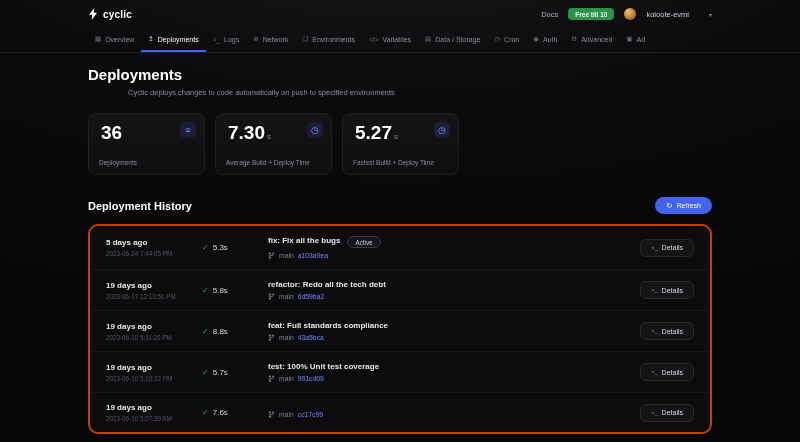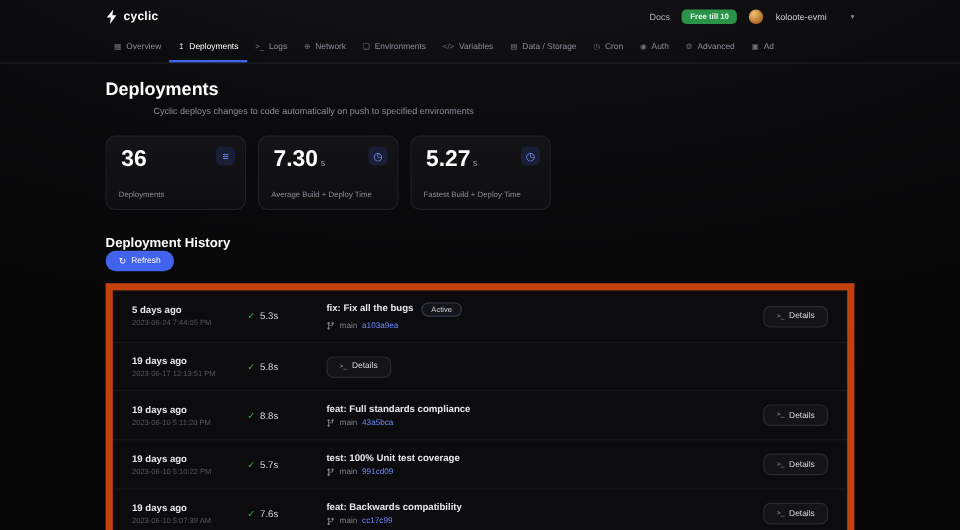--- a/index.html
+++ b/index.html
@@ -41,27 +41,27 @@
   .stats { display:flex; gap:10px; margin-top:16px; }
   .card { position:relative; width:117px; height:62px; background:linear-gradient(180deg,#141417,#0e0e11);
           border:1px solid #202025; border-radius:8px; padding:9px 12px; }
   .card-value { font-size:19px; font-weight:bold; color:#fff; line-height:1; }
   .card-unit { font-size:8px; color:#8b8f98; font-weight:normal; margin-left:2px; }
   .card-chip { position:absolute; top:8px; right:8px; width:16px; height:16px; border-radius:5px;
                background:rgba(66,99,235,.16); color:#7f97ff; font-size:9px; display:flex; align-items:center; justify-content:center; }
   .card-label { position:absolute; left:10px; bottom:8px; font-size:6.5px; color:#8b8f98; }
 
   
-  .history-head { margin-top:22px; display:flex; align-items:flex-start; justify-content:space-between;flex-direction:column; }
+  .history-head { margin-top:22px; display:flex; align-items:center; justify-content:space-between; }
   h2 { font-size:11px; font-weight:bold; color:#fff; }
   .refresh-btn { display:flex; align-items:center; gap:4px; background:var(--accent,#4263eb); color:#fff;
                  border:none; border-radius:999px; font-size:7px; padding:4px 11px; cursor:pointer; font-family:inherit; }
   .refresh-icon { font-size:7.5px; }
 
-  .panel { margin-top:10px; background:#0c0c0e; border:6px solid #c2410c; border-radius:0; overflow:hidden; }
+  .panel { margin-top:10px; background:#0c0c0e; border:2px solid #c2410c; border-radius:10px; overflow:hidden; }
   .row { display:flex; align-items:center; padding:10px 16px; border-bottom:1px solid #18181b; }
   .row:last-child { border-bottom:none; }
   .col-when { width:96px; }
   .rel { font-size:8px; font-weight:bold; color:#e8e8ea; }
   .ts  { font-size:6.3px; color:#55585f; margin-top:3px; }
   .col-dur { width:66px; display:flex; align-items:center; gap:4px; }
   .check { color:var(--green,#2fb344); font-size:8px; }
   .dur { font-size:8px; font-weight:normal; color:#d6d8dc; }
   .col-msg { flex:1; }
   .msg-line { display:flex; align-items:flex-start; }
@@ -216,20 +216,34 @@
 
       <div class="row">
         <div class="col-when">
           <div class="rel">19 days ago</div>
           <div class="ts">2023-06-17 12:13:51 PM</div>
         </div>
         <div class="col-dur">
           <span class="check">✓</span>
           <span class="dur">5.8s</span>
         </div>
+        <div class="col-msg">
+          <div class="msg-line">
+            <span class="msg">refactor: Redo all the tech debt</span>
+          </div>
+          <div class="meta">
+            <span class="branch-icon">
+              <svg width="7" height="7" viewBox="0 0 16 16" fill="currentColor">
+                  <path d="M9.5 3.25a2.25 2.25 0 1 1 3 2.122V6A2.5 2.5 0 0 1 10 8.5H6a1 1 0 0 0-1 1v1.128a2.251 2.251 0 1 1-1.5 0V5.372a2.25 2.25 0 1 1 1.5 0v1.836A2.493 2.493 0 0 1 6 7h4a1 1 0 0 0 1-1v-.628A2.25 2.25 0 0 1 9.5 3.25Z"></path>
+                </svg>
+            </span>
+            <span class="branch">main</span>
+            <span class="commit">6d59ba2</span>
+          </div>
+        </div>
         <button class="details-btn">
           <span class="d-icon">&gt;_</span>
           <span>Details</span>
         </button>
       </div>
 
       <div class="row">
         <div class="col-when">
           <div class="rel">19 days ago</div>
           <div class="ts">2023-06-10 5:11:20 PM</div>
@@ -290,23 +304,20 @@
       <div class="row">
         <div class="col-when">
           <div class="rel">19 days ago</div>
           <div class="ts">2023-06-10 5:07:39 AM</div>
         </div>
         <div class="col-dur">
           <span class="check">✓</span>
           <span class="dur">7.6s</span>
         </div>
         <div class="col-msg">
-          <div class="msg-line">
-            <span class="msg">feat: Backwards compatibility</span>
-          </div>
           <div class="meta">
             <span class="branch-icon">
               <svg width="7" height="7" viewBox="0 0 16 16" fill="currentColor">
                   <path d="M9.5 3.25a2.25 2.25 0 1 1 3 2.122V6A2.5 2.5 0 0 1 10 8.5H6a1 1 0 0 0-1 1v1.128a2.251 2.251 0 1 1-1.5 0V5.372a2.25 2.25 0 1 1 1.5 0v1.836A2.493 2.493 0 0 1 6 7h4a1 1 0 0 0 1-1v-.628A2.25 2.25 0 0 1 9.5 3.25Z"></path>
                 </svg>
             </span>
             <span class="branch">main</span>
             <span class="commit">cc17c99</span>
           </div>
         </div>

